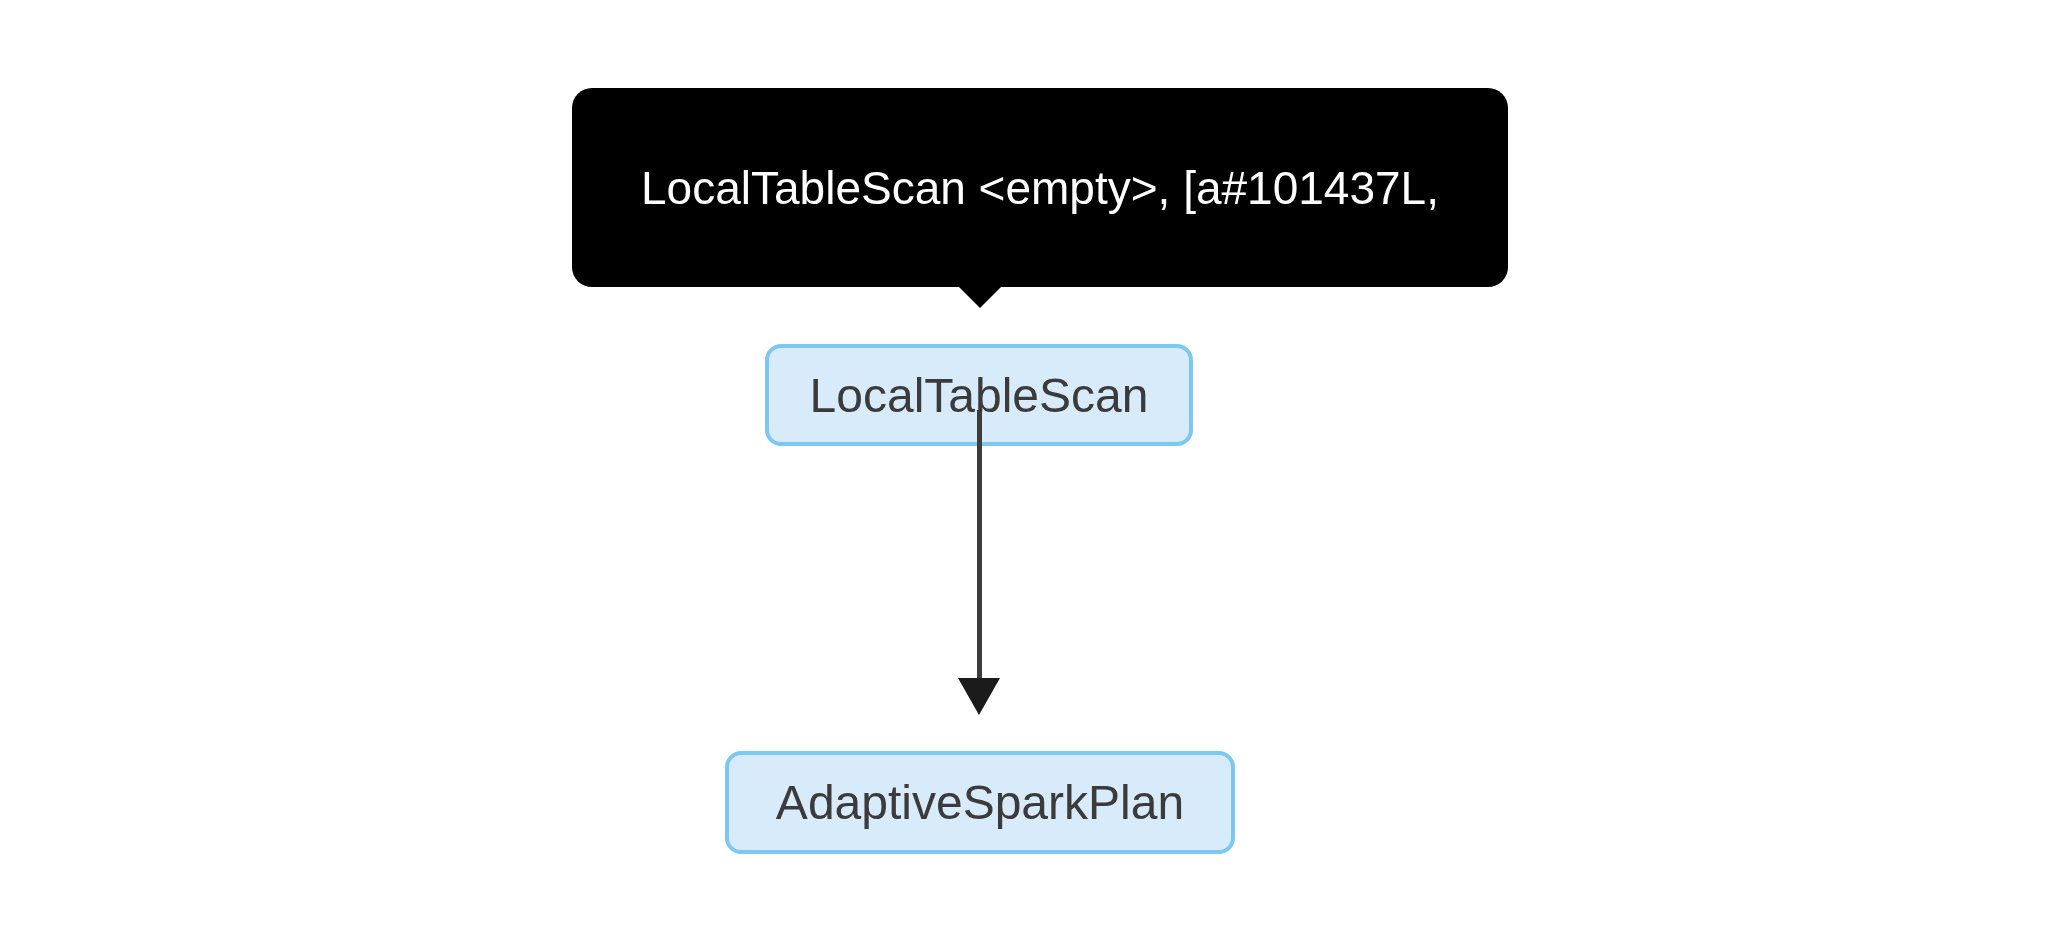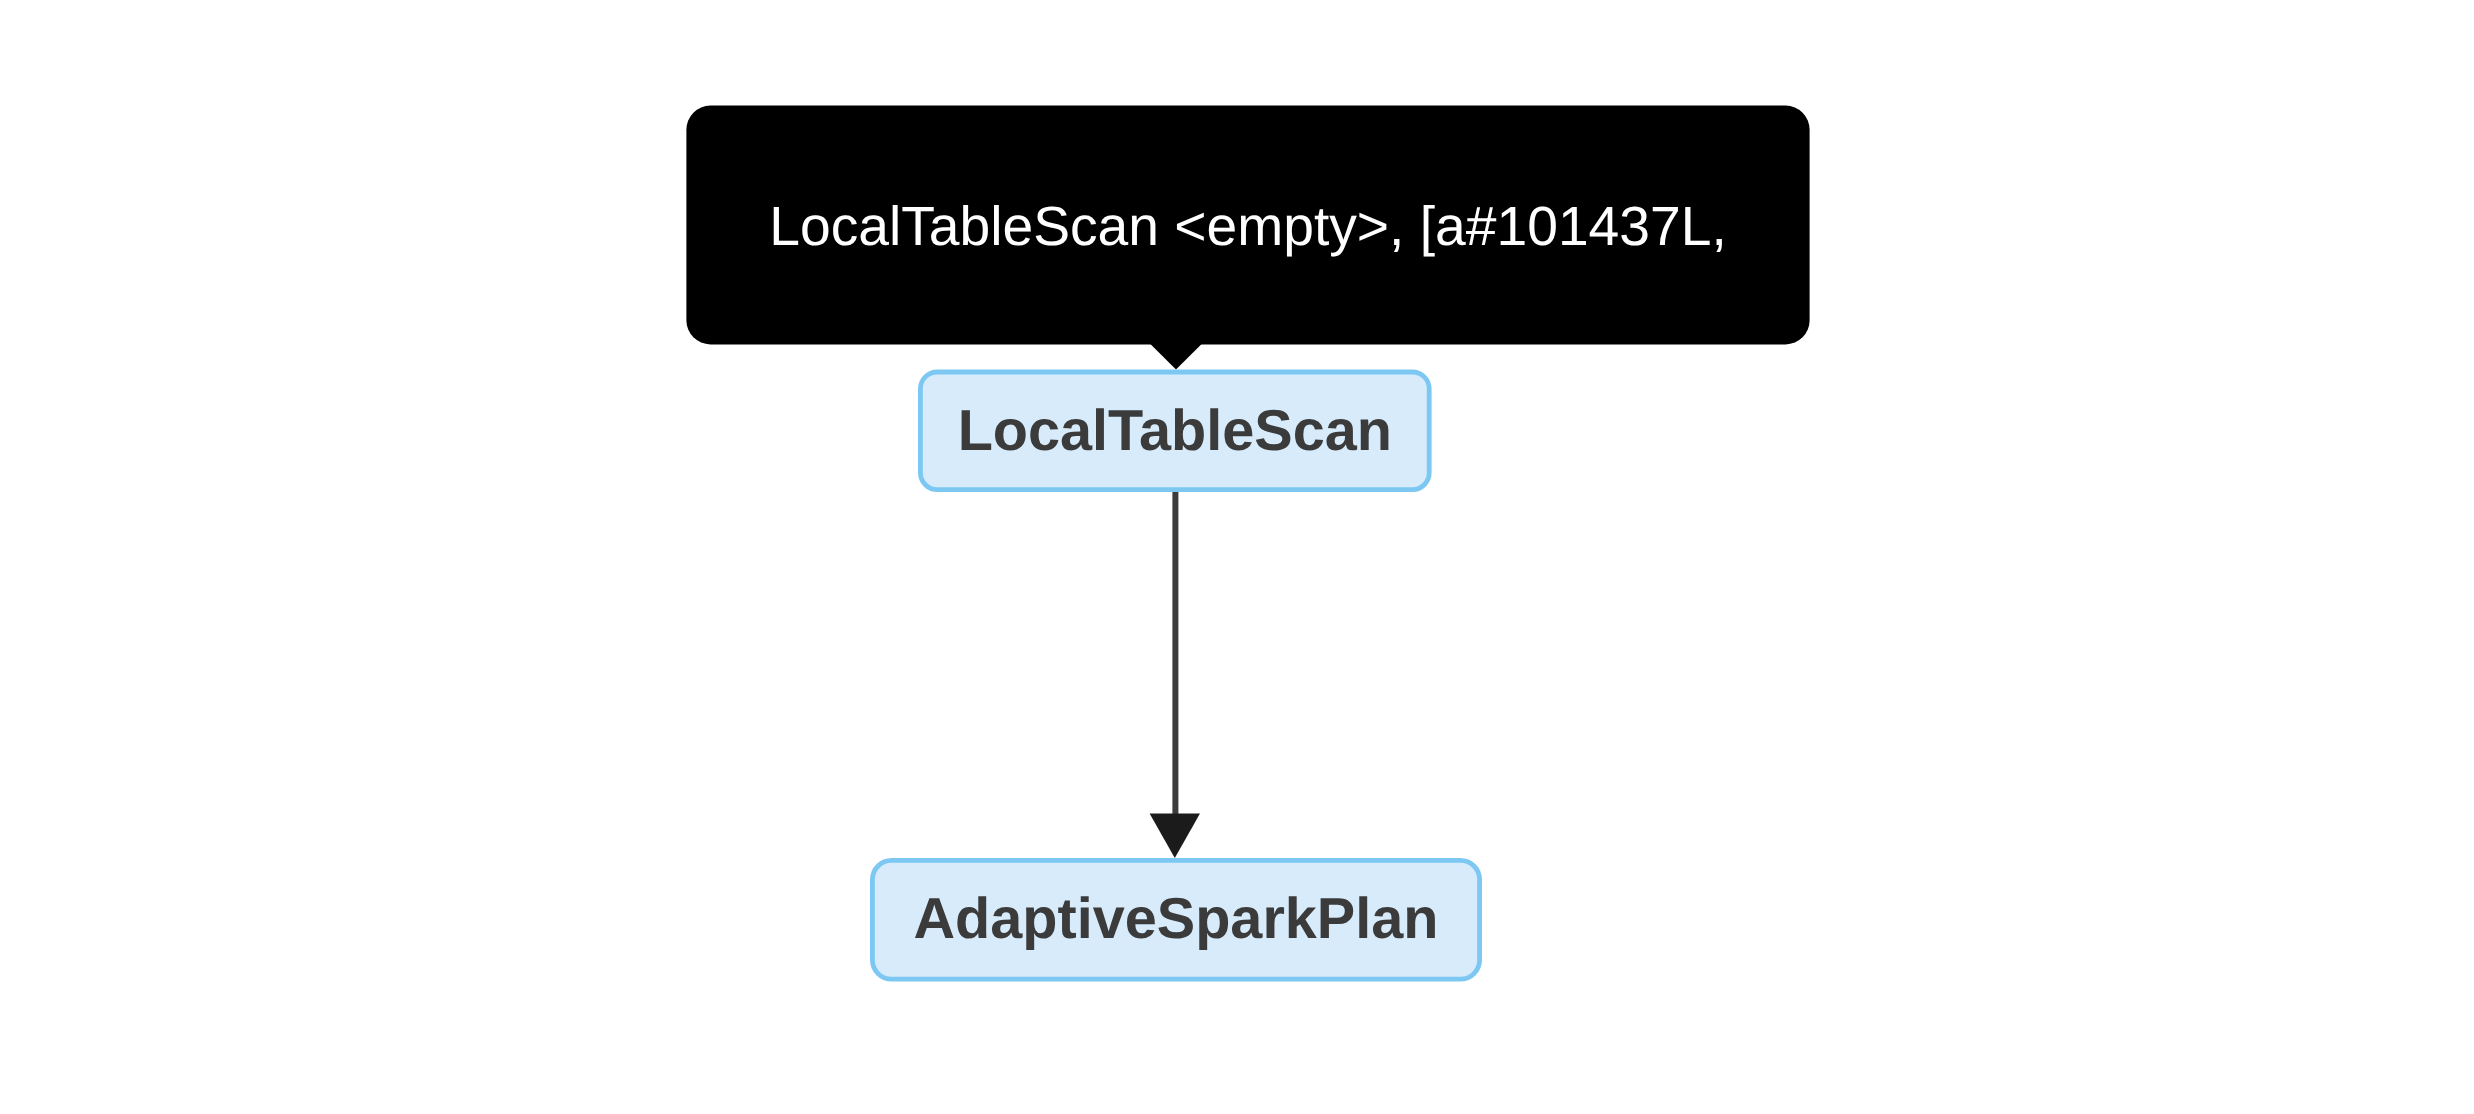--- a/index.html
+++ b/index.html
@@ -57,37 +57,37 @@
   .plan-node {
     position: absolute;
     box-sizing: border-box;
     background: var(--node-fill);
     border: 4px solid var(--node-border);
     border-radius: 16px;
     display: flex;
     align-items: center;
     justify-content: center;
     font-size: 48px;
-    font-weight: 700;
+    font-weight: 400;
     color: var(--node-text);
     white-space: nowrap;
     cursor: default;
+    margin-top: 36px;
   }
   .node-localtablescan {
     left: 765px;
     top: 308px;
     width: 428px;
     height: 102px;
   }
   .node-adaptivesparkplan {
     left: 725px;
     top: 715px;
     width: 510px;
     height: 103px;
-    border-radius: 18px;
   }
   .edge-line {
     position: absolute;
     left: 977px;
     top: 410px;
     width: 5px;
     height: 270px;
     background: var(--edge-color);
   }
   .edge-arrowhead {

